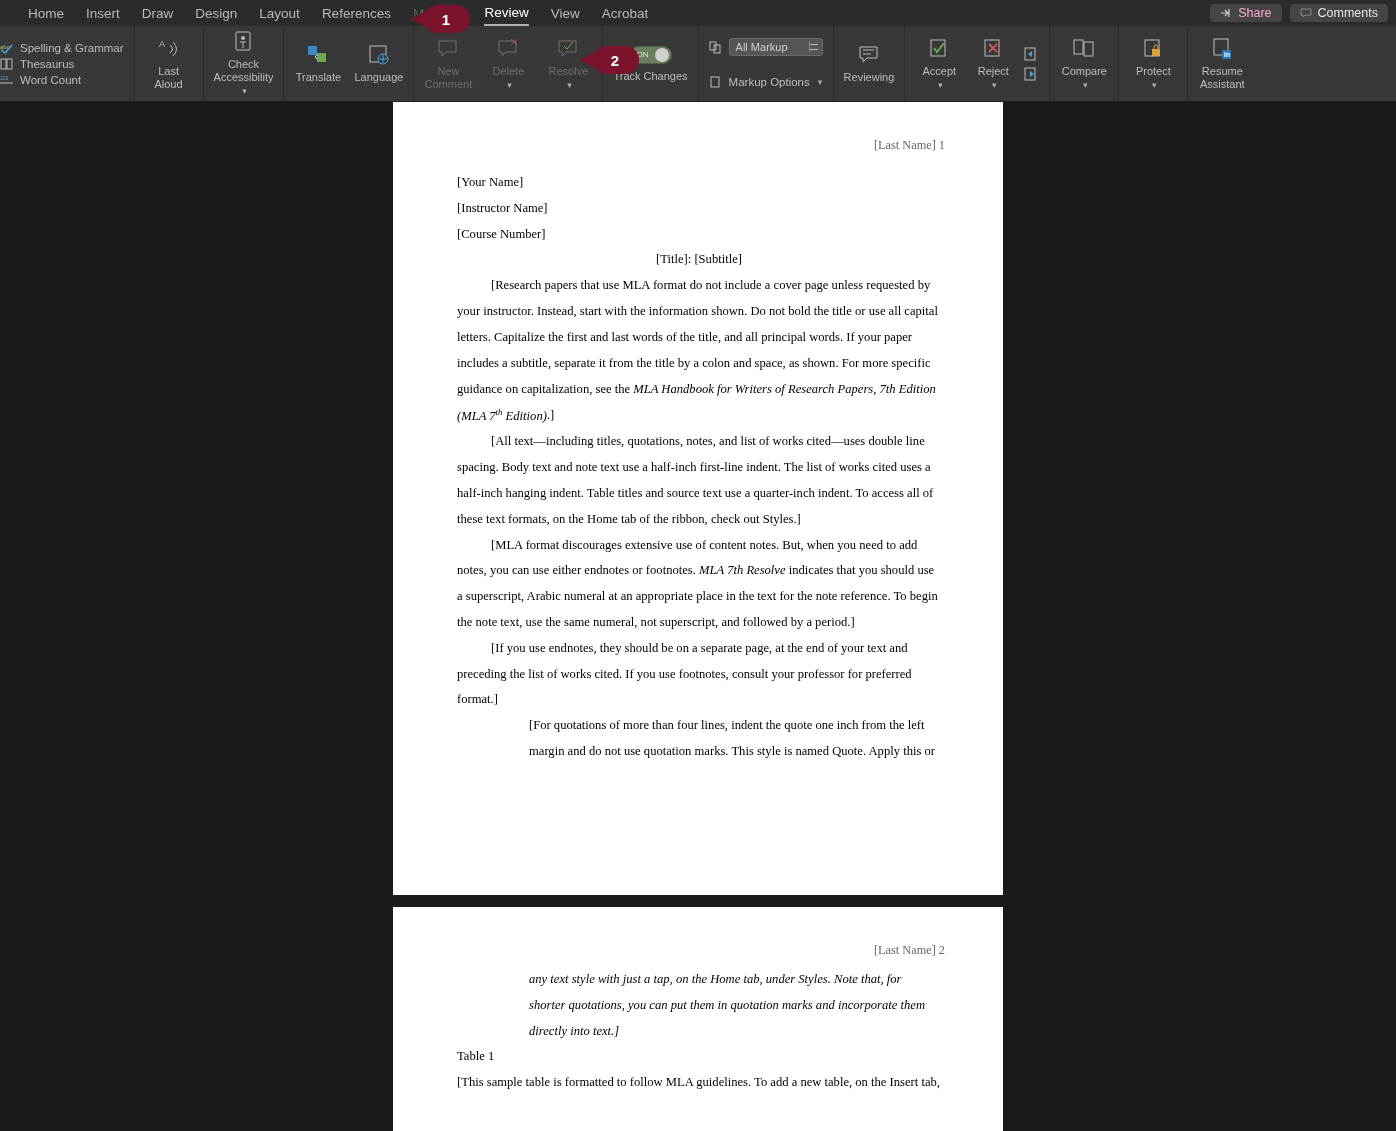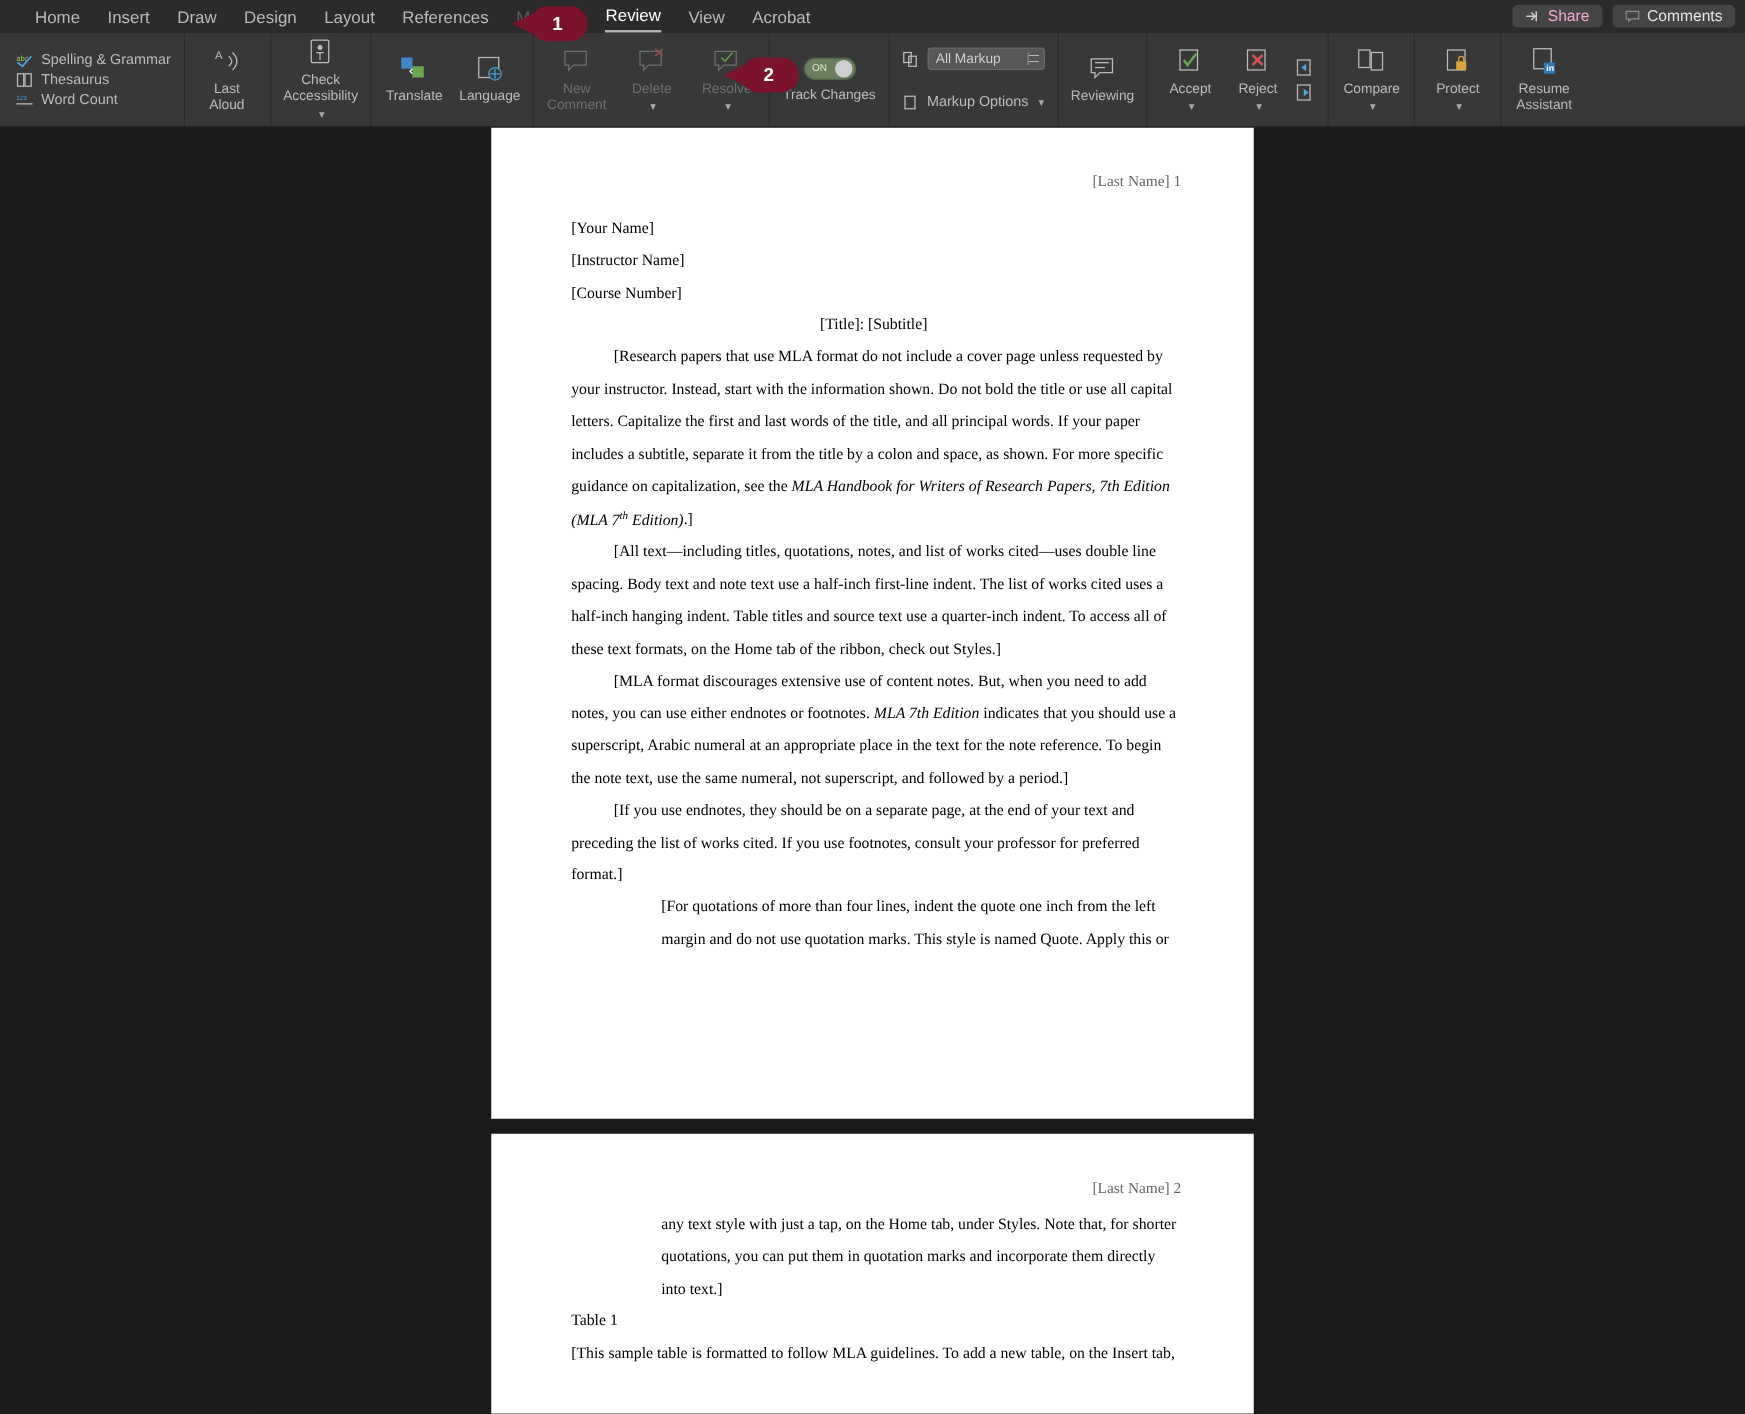--- a/index.html
+++ b/index.html
@@ -175,21 +175,21 @@
     font-size: 12.6px; line-height: 2.05;
   }
   .page .body p { text-indent: 34px; margin: 0; }
   .page .body p.noindent { text-indent: 0; }
   .page .body .center { text-align: center; text-indent: 0; }
   .page .body .quote { margin-left: 72px; text-indent: 0; }
   .page .body em { font-style: italic; }
   .sup { font-size: 0.7em; vertical-align: super; }
 
   .page.p2 .body { top: 60px; }
-  .page.p2 .body p.cont { text-indent: 0; margin-left: 72px; }
+  .page.p2 .body p.cont { text-indent: 0; margin-left: 72px; font-style: italic; }
 
   svg { display: block; }
 
 </style>
 </head>
 <body>
 
 <div class="tab-bar">
   <div class="tabs">
     <div class="tab">Home</div>
@@ -218,21 +218,21 @@
             <path d="M1 1 H11 V7 H5 L3 9 V7 H1 Z" stroke="#8a8a8a" stroke-width="1" fill="none"></path>
           </svg>
       </span>
       <span>Comments</span>
     </div>
   </div>
 </div>
 
 <div class="ribbon">
 
-  <div class="group" style="padding-left:13px">
+  <div class="group" style="padding-left:0">
     <div class="line-cmd">
       <span class="smic">
         <svg viewBox="0 0 14 12">
             <text x="0" y="7" font-size="6" fill="#9dc96b">abc</text>
             <path d="M1 8 L5 11 L12 3" stroke="#4aa3e0" stroke-width="1.5" fill="none"></path>
           </svg>
       </span>
       <span>Spelling &amp; Grammar</span>
     </div>
     <div class="line-cmd">
@@ -475,21 +475,21 @@
       <p class="noindent">[Course Number]</p>
       <p class="center">[Title]: [Subtitle]</p>
 
       <p>
         <span>[Research papers that use MLA format do not include a cover page unless requested by your instructor. Instead, start with the information shown. Do not bold the title or use all capital letters. Capitalize the first and last words of the title, and all principal words. If your paper includes a subtitle, separate it from the title by a colon and space, as shown. For more specific guidance on capitalization, see the </span><em><span>MLA Handbook for Writers of Research Papers, 7th Edition (MLA 7</span><span class="sup">th</span><span> Edition)</span></em><span>.]</span>
       </p>
 
       <p>[All text—including titles, quotations, notes, and list of works cited—uses double line spacing. Body text and note text use a half-inch first-line indent. The list of works cited uses a half-inch hanging indent. Table titles and source text use a quarter-inch indent. To access all of these text formats, on the Home tab of the ribbon, check out Styles.]</p>
 
       <p>
-        <span>[MLA format discourages extensive use of content notes. But, when you need to add notes, you can use either endnotes or footnotes. </span><em>MLA 7th Edition</em><span> indicates that you should use a superscript, Arabic numeral at an appropriate place in the text for the note reference. To begin the note text, use the same numeral, not superscript, and followed by a period.]</span>
+        <span>[MLA format discourages extensive use of content notes. But, when you need to add notes, you can use either endnotes or footnotes. </span><em>MLA 7th Resolve</em><span> indicates that you should use a superscript, Arabic numeral at an appropriate place in the text for the note reference. To begin the note text, use the same numeral, not superscript, and followed by a period.]</span>
       </p>
 
       <p>[If you use endnotes, they should be on a separate page, at the end of your text and preceding the list of works cited. If you use footnotes, consult your professor for preferred format.]</p>
 
       <p class="quote">[For quotations of more than four lines, indent the quote one inch from the left margin and do not use quotation marks. This style is named Quote. Apply this or</p>
     </div>
   </div>
 
   <div class="page p2">
     <div class="hdr">[Last Name] 2</div>

